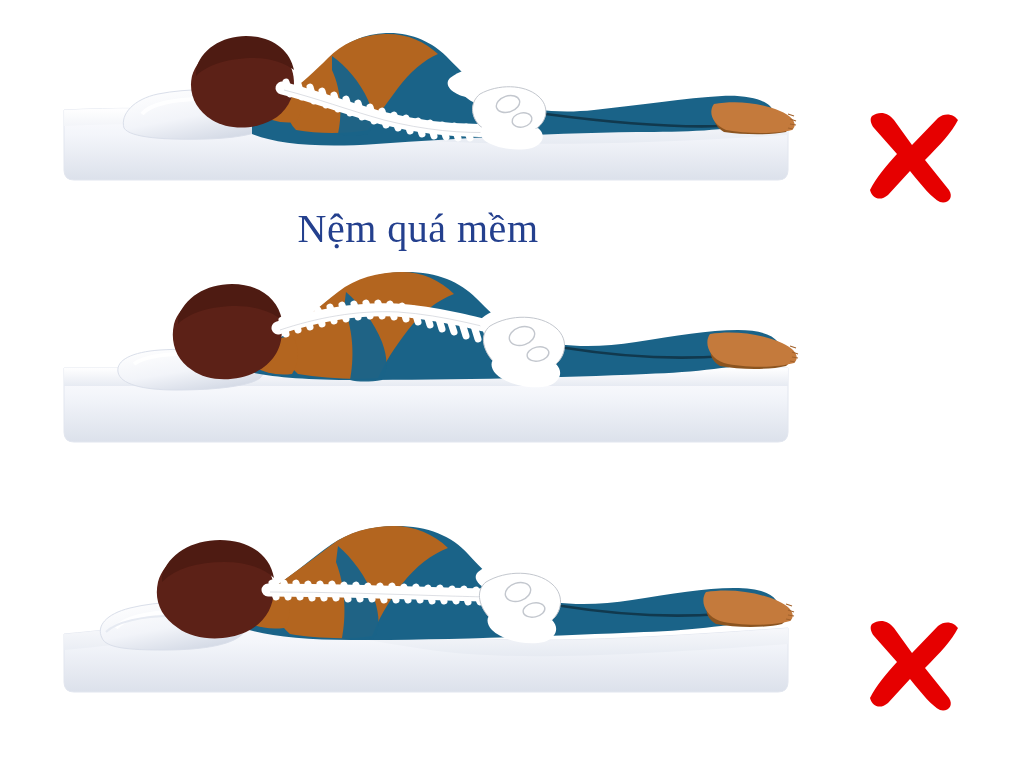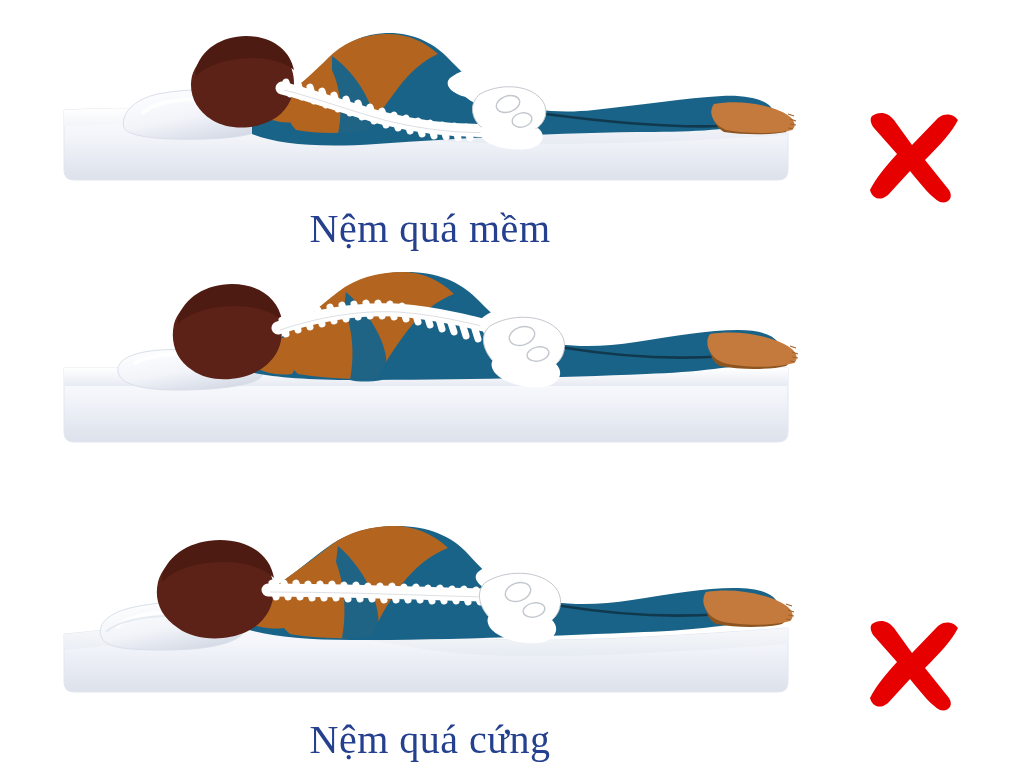--- a/index.html
+++ b/index.html
@@ -43,21 +43,20 @@
     position: absolute;
     left: 0;
     width: 836px;
     text-align: center;
     color: #24408E;
     font-family: "Liberation Serif", "DejaVu Serif", serif;
     font-size: 40px;
     line-height: 46px;
     letter-spacing: 0.5px;
     white-space: nowrap;
-    padding-left: 12px;
   }
   #caption-0 { top: 206px; }
   #caption-1 { top: 461px; }
 
   .mark {
     position: absolute;
     width: 118px;
     height: 118px;
   }
   .mark svg { display: block; width: 118px; height: 118px; }
@@ -320,21 +319,20 @@
           <g stroke="#A2622C" stroke-width="1.1" fill="none">
             <path d="M744,86 L750,88"></path>
             <path d="M746,92 L752,94"></path>
             <path d="M746,97 L752,98"></path>
             <path d="M744,101 L749,102"></path>
           </g>
         </g>
       </svg>
     </div>
 
-    <div class="caption" id="caption-1">Nệm quá cứng</div>
 
     <div class="mark" id="mark-1">
       <svg viewBox="0 0 118 118" xmlns="http://www.w3.org/2000/svg">
         <path d="M20,18 C27,13 36,14 42,22 L60,47 L86,20 C93,14 102,16 106,22
                  C100,34 88,47 73,62 L97,92 C102,100 96,106 88,104
                  C80,100 70,88 58,73 L36,97 C28,104 20,100 18,92
                  C24,80 34,68 45,56 L22,30 C18,25 18,20 20,18 Z" fill="#E60000"></path>
       </svg>
     </div>
   </div>

